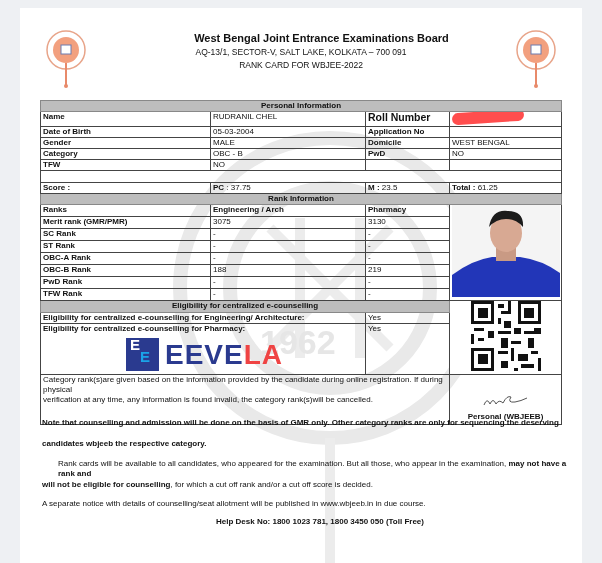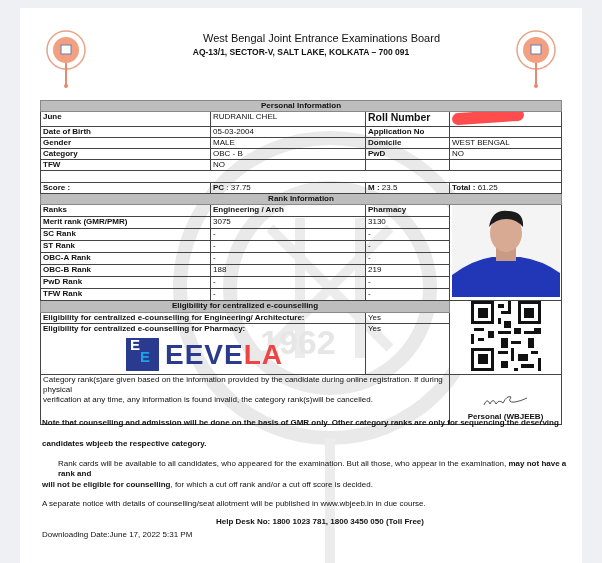--- a/index.html
+++ b/index.html
@@ -4,22 +4,22 @@
 <style>
   * { box-sizing: border-box; margin: 0; padding: 0; }
   html, body { width: 602px; height: 563px; background: #eef0f3; overflow: hidden; }
   body { font-family: "Liberation Sans", sans-serif; color: #111; position: relative; }
   .page { position: absolute; left: 20px; top: 8px; width: 562px; height: 560px; background: #fff; overflow: hidden; }
   .watermark { position: absolute; left: 130px; top: 110px; width: 360px; height: 460px; pointer-events: none; }
   .logo { position: absolute; top: 20px; width: 44px; height: 64px; }
   .logo.left { left: 24px; }
   .logo.right { left: 494px; }
   .hdr { position: absolute; left: 0; width: 562px; text-align: center; }
-  .hdr .t1 { font-size: 11px; font-weight: normal; margin-top: 0; margin-left: 41px; }
-  .hdr .t2, .hdr .t3 { font-size: 8.5px; font-weight: bold; margin-top: 3px; }
+  .hdr .t1 { font-size: 11px; font-weight: bold; margin-top: 0; margin-left: 41px; }
+  .hdr .t2, .hdr .t3 { font-size: 8.5px; font-weight: normal; margin-top: 3px; }
   table.card { position: absolute; left: 20px; top: 92px; width: 521px; border-collapse: collapse; font-size: 8px; table-layout: fixed; border: 1px solid #777; }
   table.card td { border: 1px solid #444; padding: 0 2px; height: 11px; line-height: 10px; vertical-align: top; overflow: hidden; white-space: nowrap; }
   table.card td.sec { background: #bdbdbd; text-align: center; font-weight: bold; border-color: #888; }
   .b { font-weight: bold; }
   .big { font-size: 10.5px; font-weight: bold; }
   .redact { display: inline-block; width: 72px; height: 12px; background: #ff4d4d; border-radius: 6px; transform: rotate(-4deg); margin-top: -1px; }
   .photo { position: relative; background: #fff; padding: 0; }
   .qr { background: #fff; text-align: center; }
   .eevela { display: flex; align-items: center; margin: 4px 0 0 83px; }
   .eevela .ebox { width: 33px; height: 33px; background: #2a3a8f; position: relative; }
@@ -59,36 +59,37 @@
     <circle cx="22" cy="22" r="19" fill="none" stroke="#e8a489" stroke-width="1.5"></circle>
     <circle cx="22" cy="22" r="13" fill="#f2a07f"></circle>
     <rect x="17" y="17" width="10" height="9" fill="#fff" stroke="#6a7bb0" stroke-width="1"></rect>
     <line x1="22" y1="35" x2="22" y2="58" stroke="#e88a6a" stroke-width="2"></line>
     <circle cx="22" cy="58" r="2" fill="#e88a6a"></circle>
   </svg>
 
   <div class="hdr" style="top:24px;">
     <div class="t1">West Bengal Joint Entrance Examinations Board</div>
     <div class="t2">AQ-13/1, SECTOR-V, SALT LAKE, KOLKATA – 700 091</div>
+    <div class="t3">RANK CARD FOR WBJEE-2022</div>
   </div>
 
   <table class="card">
     <colgroup>
       <col style="width:170px">
         <col style="width:155px">
         <col style="width:52px">
         <col style="width:32px">
         <col style="width:112px">
     </colgroup>
     <tbody>
         <tr>
           <td colspan="5" class="sec">Personal Information</td>
         </tr>
     <tr>
-      <td class="b">June</td>
+      <td class="b">Name</td>
       <td>RUDRANIL CHEL</td>
       <td colspan="2" class="big">Roll Number</td>
       <td><span class="redact"></span></td>
     </tr>
     <tr>
       <td class="b">Date of Birth</td>
       <td>05-03-2004</td>
       <td colspan="2" class="b">Application No</td>
       <td></td>
     </tr>
@@ -251,14 +252,13 @@
     </tr>
   </tbody>
     </table>
 
   <div class="note b" style="top:410px;">Note that counselling and admission will be done on the basis of GMR only. Other category ranks are only for sequencing the deserving</div>
   <div class="note b" style="top:431px;">candidates wbjeeb the respective category.</div>
   <div class="note" style="top:451px;margin-left:16px;"><span>Rank cards will be available to all candidates, who appeared for the examination. But all those, who appear in the examination, </span><span class="b">may not have a rank and</span></div>
   <div class="note" style="top:472px;"><span class="b">will not be eligible for counselling</span><span>, for which a cut off rank and/or a cut off score is decided.</span></div>
   <div class="note" style="top:491px;">A separate notice with details of counselling/seat allotment will be published in www.wbjeeb.in in due course.</div>
   <div class="help" style="top:509px;">Help Desk No: 1800 1023 781, 1800 3450 050 (Toll Free)</div>
-  <div class="note" style="top:522px;">Downloading Date:June 17, 2022 5:31 PM</div>
 </div>
 
 </body></html>

